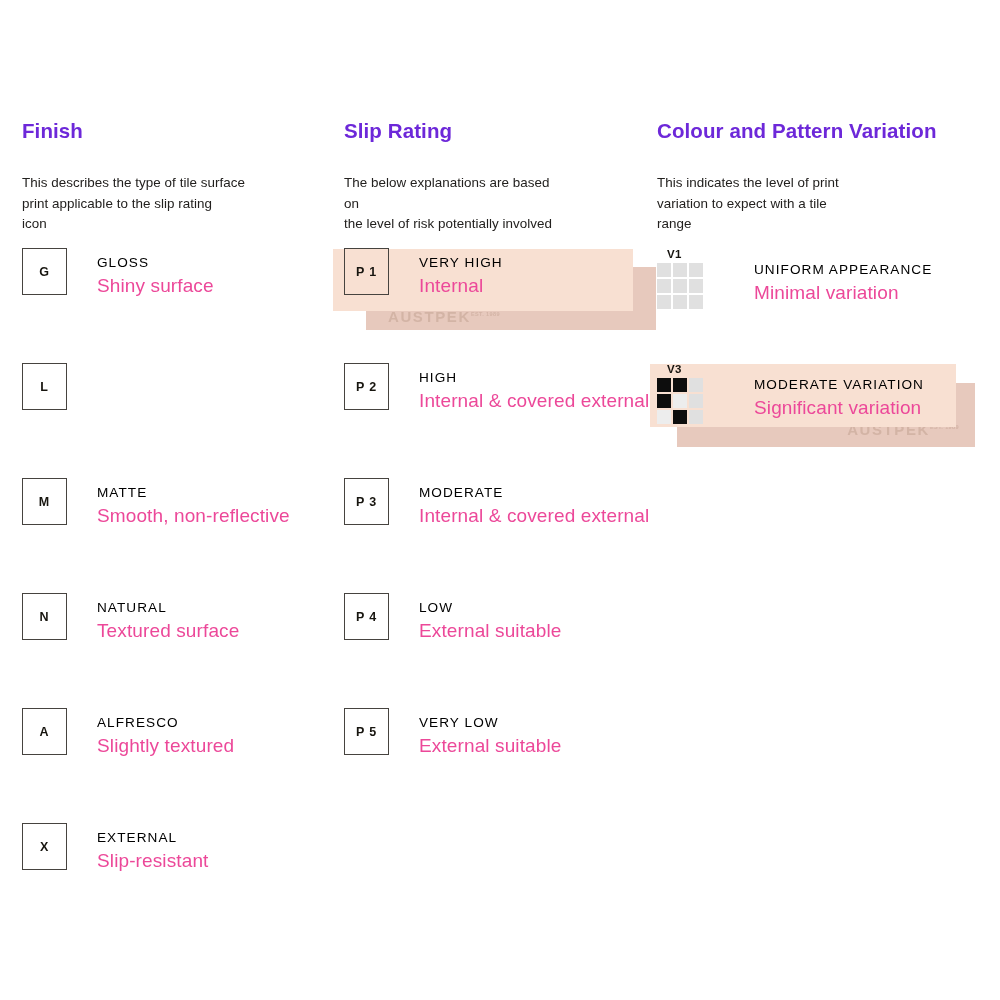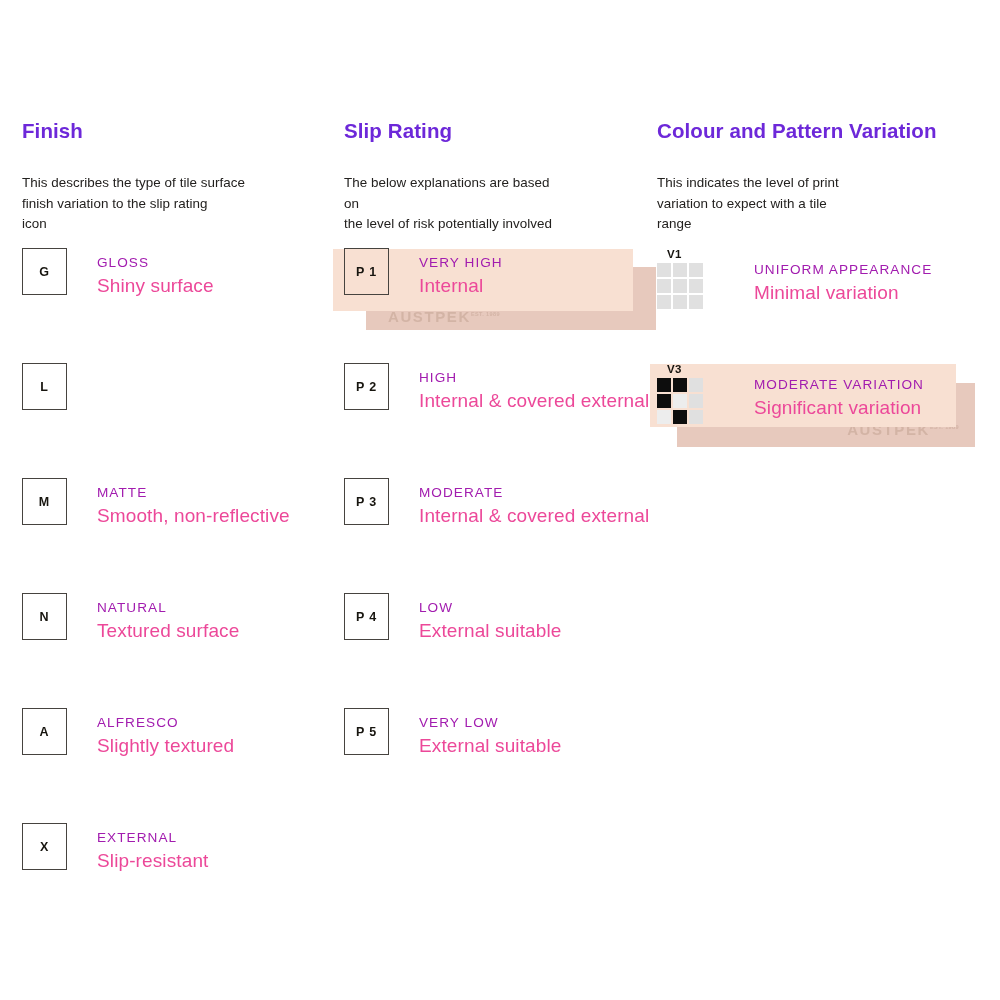--- a/index.html
+++ b/index.html
@@ -113,21 +113,21 @@
   .vcell { width: 14px; height: 14px; }
 
   .labels {
     padding-left: 30px;
     padding-top: 5px;
   }
   .lab-title {
     font-size: 13.6px;
     letter-spacing: 1.05px;
     line-height: 20px;
-    color: #a21caf;
+    color: #000000;
     white-space: nowrap;
   }
   .lab-sub {
     font-size: 19px;
     letter-spacing: 0.12px;
     line-height: 21px;
     color: #ec4899;
     padding-top: 2px;
     white-space: nowrap;
   }
@@ -157,21 +157,21 @@
   }
 </style>
 </head>
 <body>
 
 <div class="page">
 
   <div class="column col-finish">
     <h2 class="col-title">Finish</h2>
     <p class="col-desc">This describes the type of tile surface
-finish variation to the slip rating
+print applicable to the slip rating
 icon</p>
 
     <div class="rows">
 
       <div class="row">
         <div class="row-inner">
           <div class="badge">G</div>
           <div class="labels">
             <div class="lab-title">GLOSS</div>
             <div class="lab-sub">Shiny surface</div>

